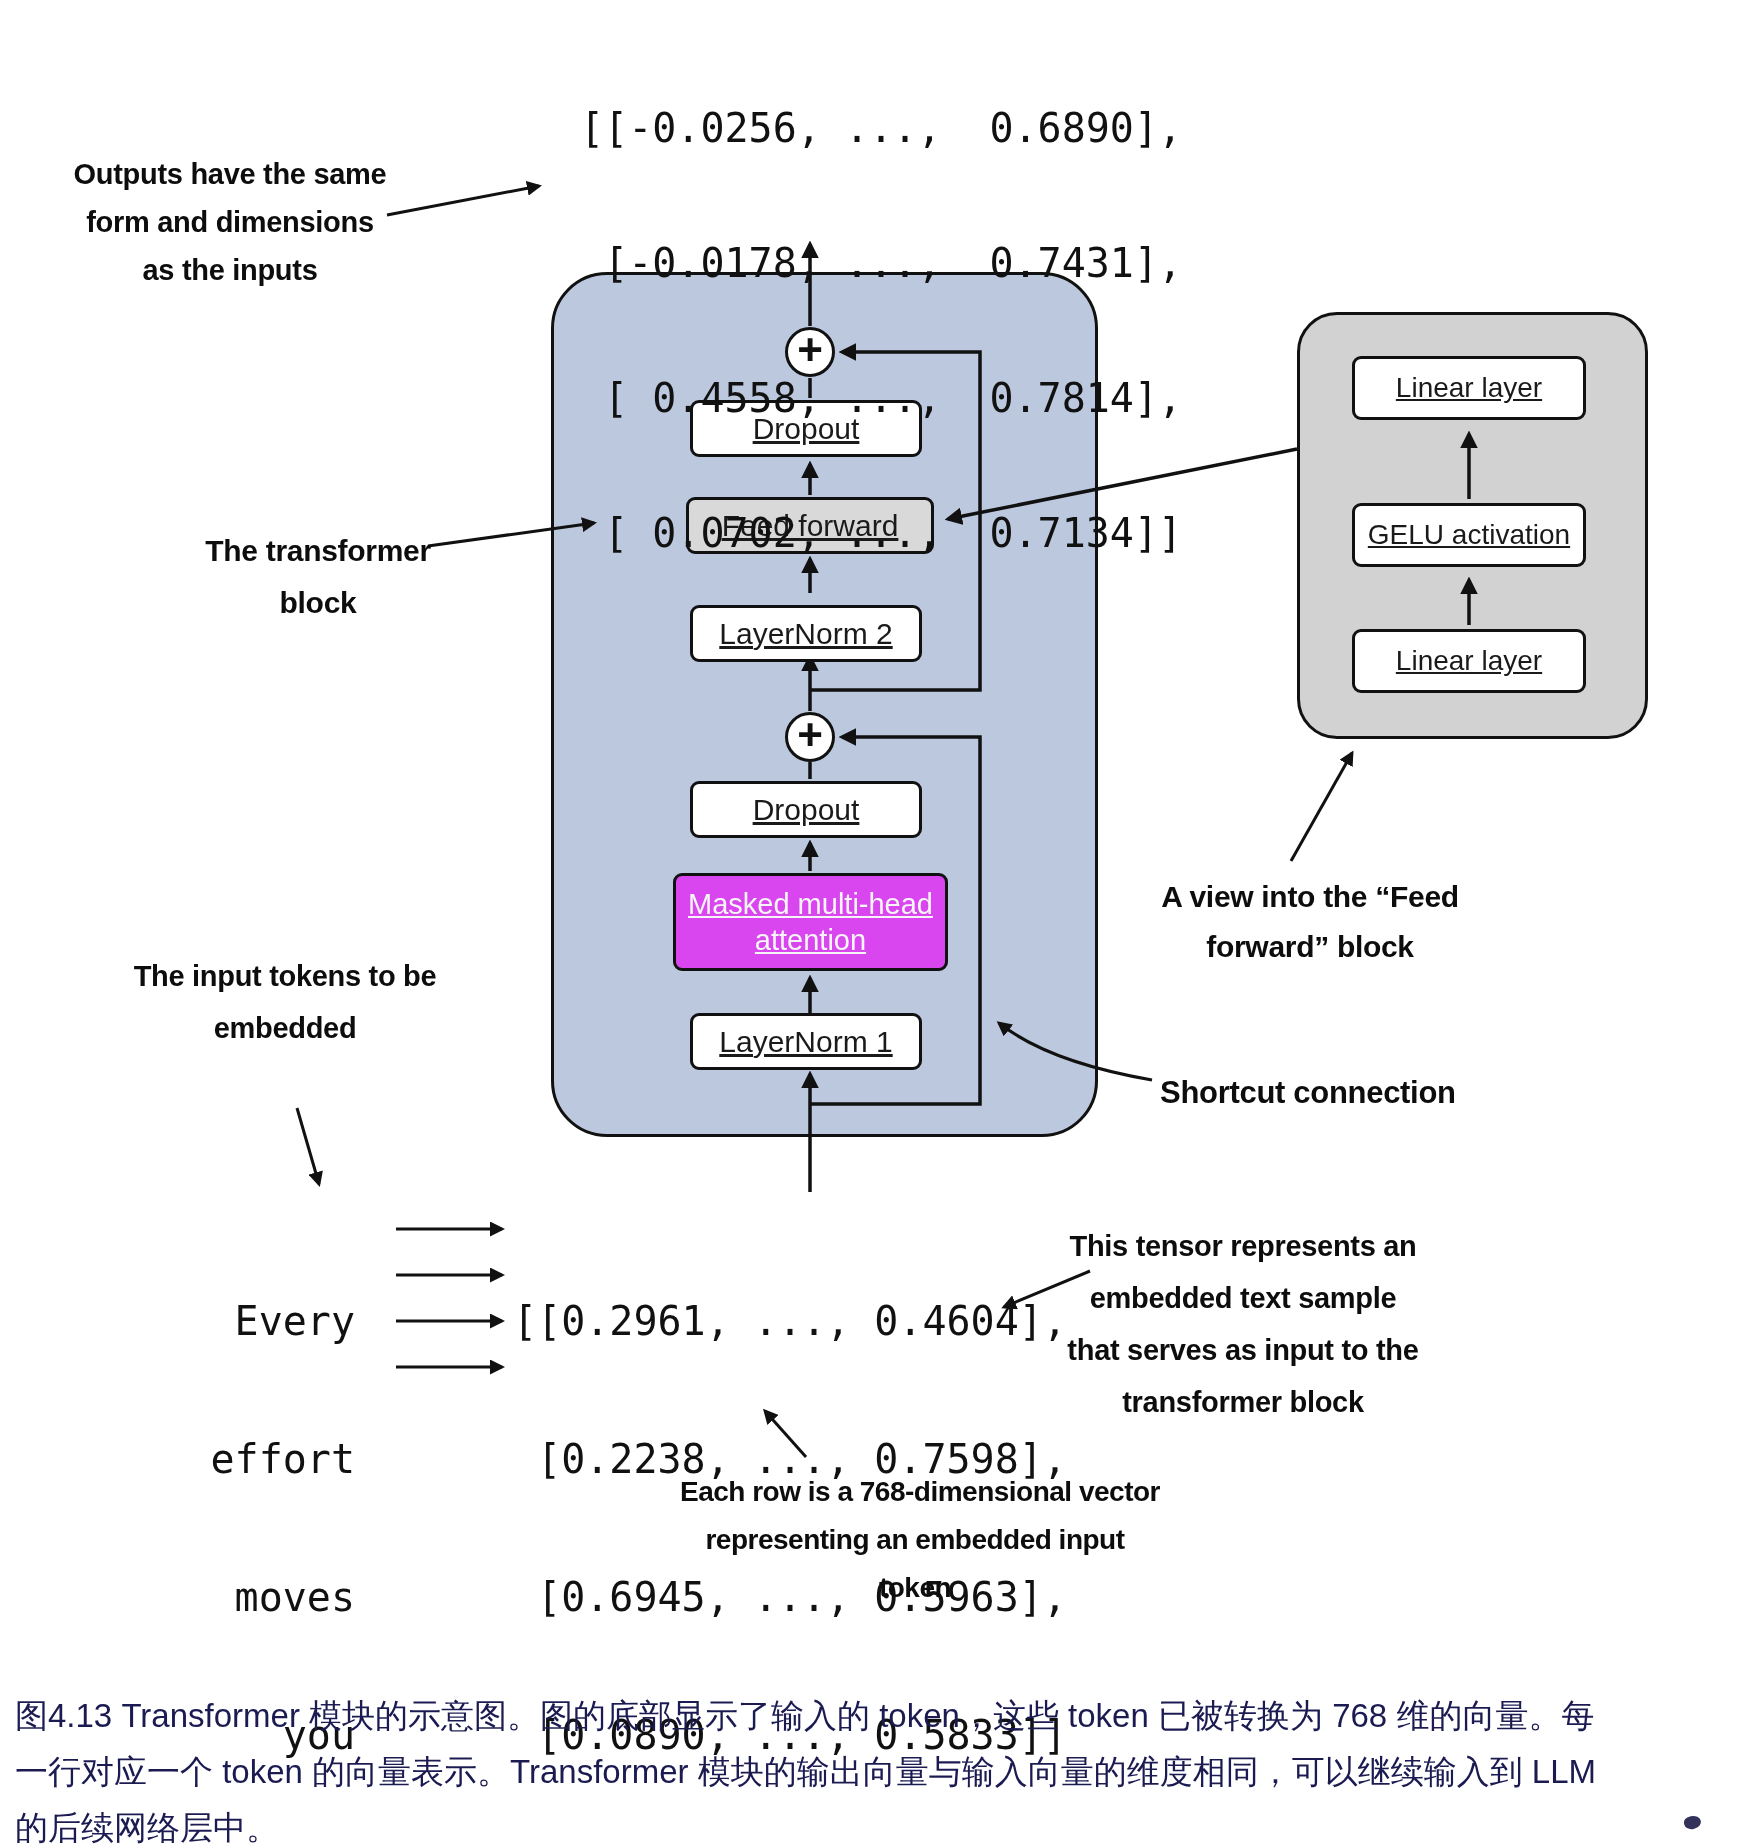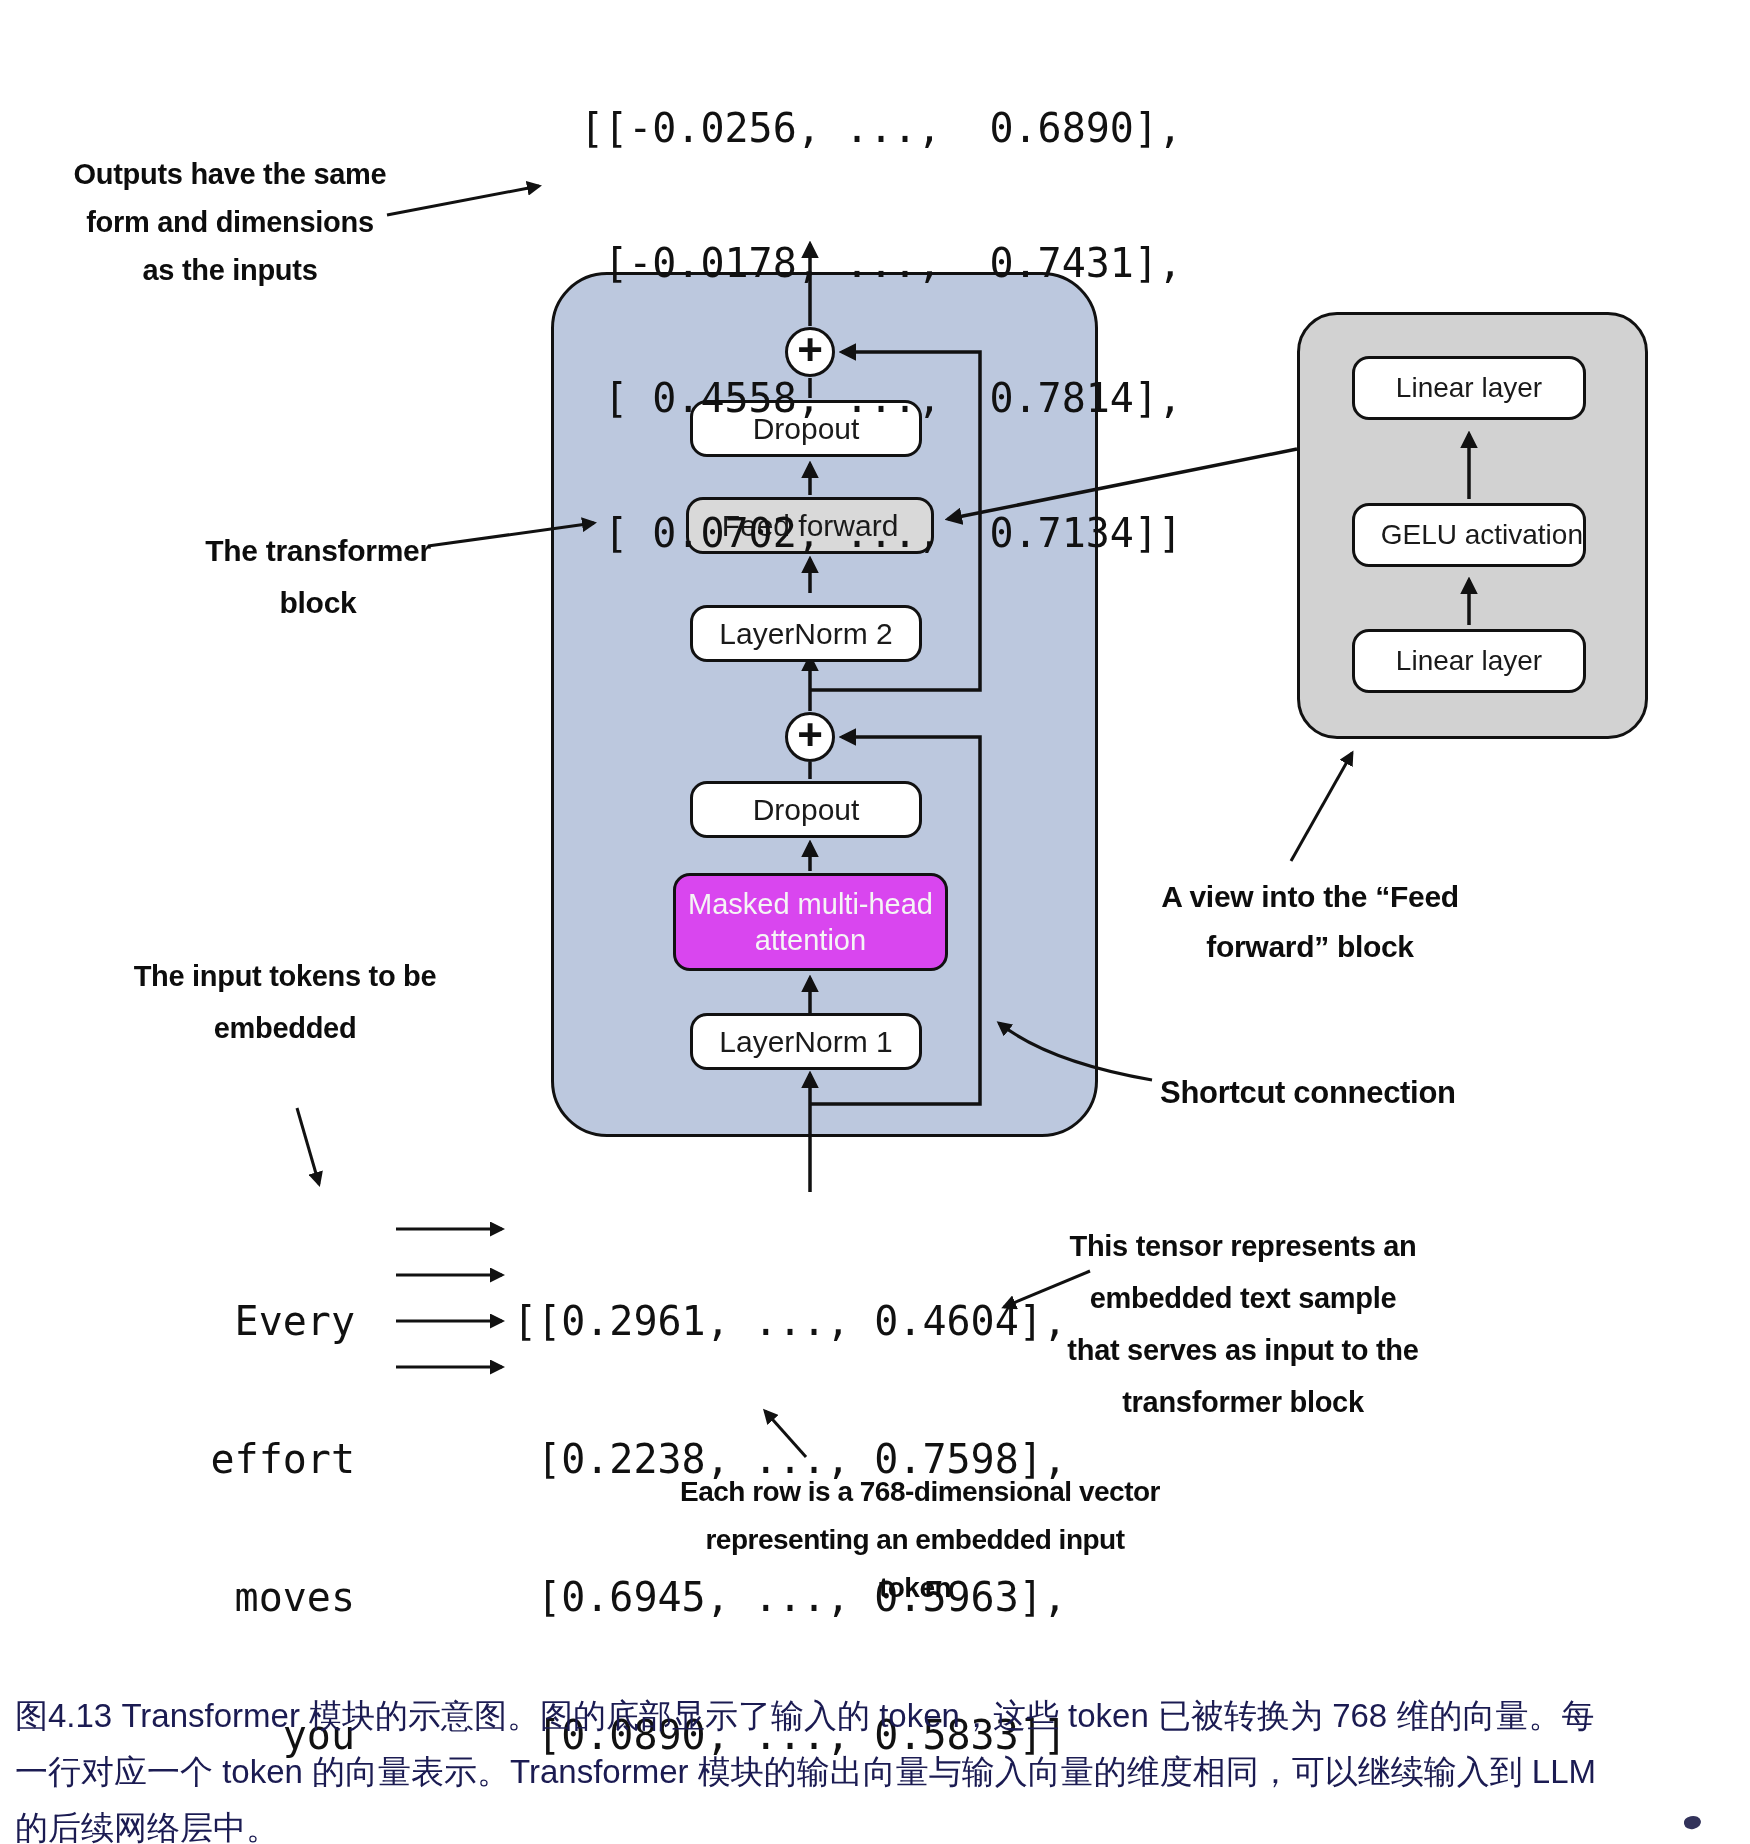--- a/index.html
+++ b/index.html
@@ -9,23 +9,23 @@
   }
   
   #wires{position:absolute;left:0;top:0;z-index:2;}
   .panel{position:absolute;z-index:1;border:3px solid #111;}
   .node{position:absolute;z-index:3;}
   
   .tblock{left:551px;top:272px;width:541px;height:859px;border-radius:56px;background:#bcc8de;}
   .ffview{left:1297px;top:312px;width:345px;height:421px;border-radius:40px;background:#d2d2d2;}
   
   .bbox{
-    border:3px solid #111;border-radius:17px;background:#ffffff;
+    border:3px solid #111;border-radius:9px;background:#ffffff;
     display:flex;align-items:center;justify-content:center;
-    font-size:30px;color:#1a1a1a;text-align:center;box-sizing:border-box;
+    font-size:30px;color:#1a1a1a;text-align:center;box-sizing:border-box;text-decoration:underline;
   }
   .inner{left:690px;width:232px;height:57px;}
   .gray{background:#d9d9d9;}
   .dark{background:#d946ef;color:#f5f5f5;flex-direction:column;line-height:36px;font-size:29px;text-align:right;}
   .vbox{left:1352px;width:234px;height:64px;font-size:28px;}
   
   .plus{
     width:50px;height:50px;border-radius:50%;background:#ffffff;border:3.5px solid #111;
     display:flex;align-items:center;justify-content:center;
     font-size:44px;font-weight:600;line-height:1;box-sizing:border-box;padding-bottom:4px;
@@ -126,21 +126,21 @@
   <div class="node bbox inner" style="top:400px;">
     <span>Dropout</span>
   </div>
   <div class="node plus" style="left:785px;top:327px;">
     <span>+</span>
   </div>
 
   <div class="node bbox vbox" style="top:356px;">
     <span>Linear layer</span>
   </div>
-  <div class="node bbox vbox" style="top:503px;justify-content:flex-end;">
+  <div class="node bbox vbox" style="top:503px;">
     <span>GELU activation</span>
   </div>
   <div class="node bbox vbox" style="top:629px;">
     <span>Linear layer</span>
   </div>
 
   <div class="mono" style="left:580px;top:16px;">
     <div>[[-0.0256, ...,  0.6890],</div>
     <div> [-0.0178, ...,  0.7431],</div>
     <div> [ 0.4558, ...,  0.7814],</div>

